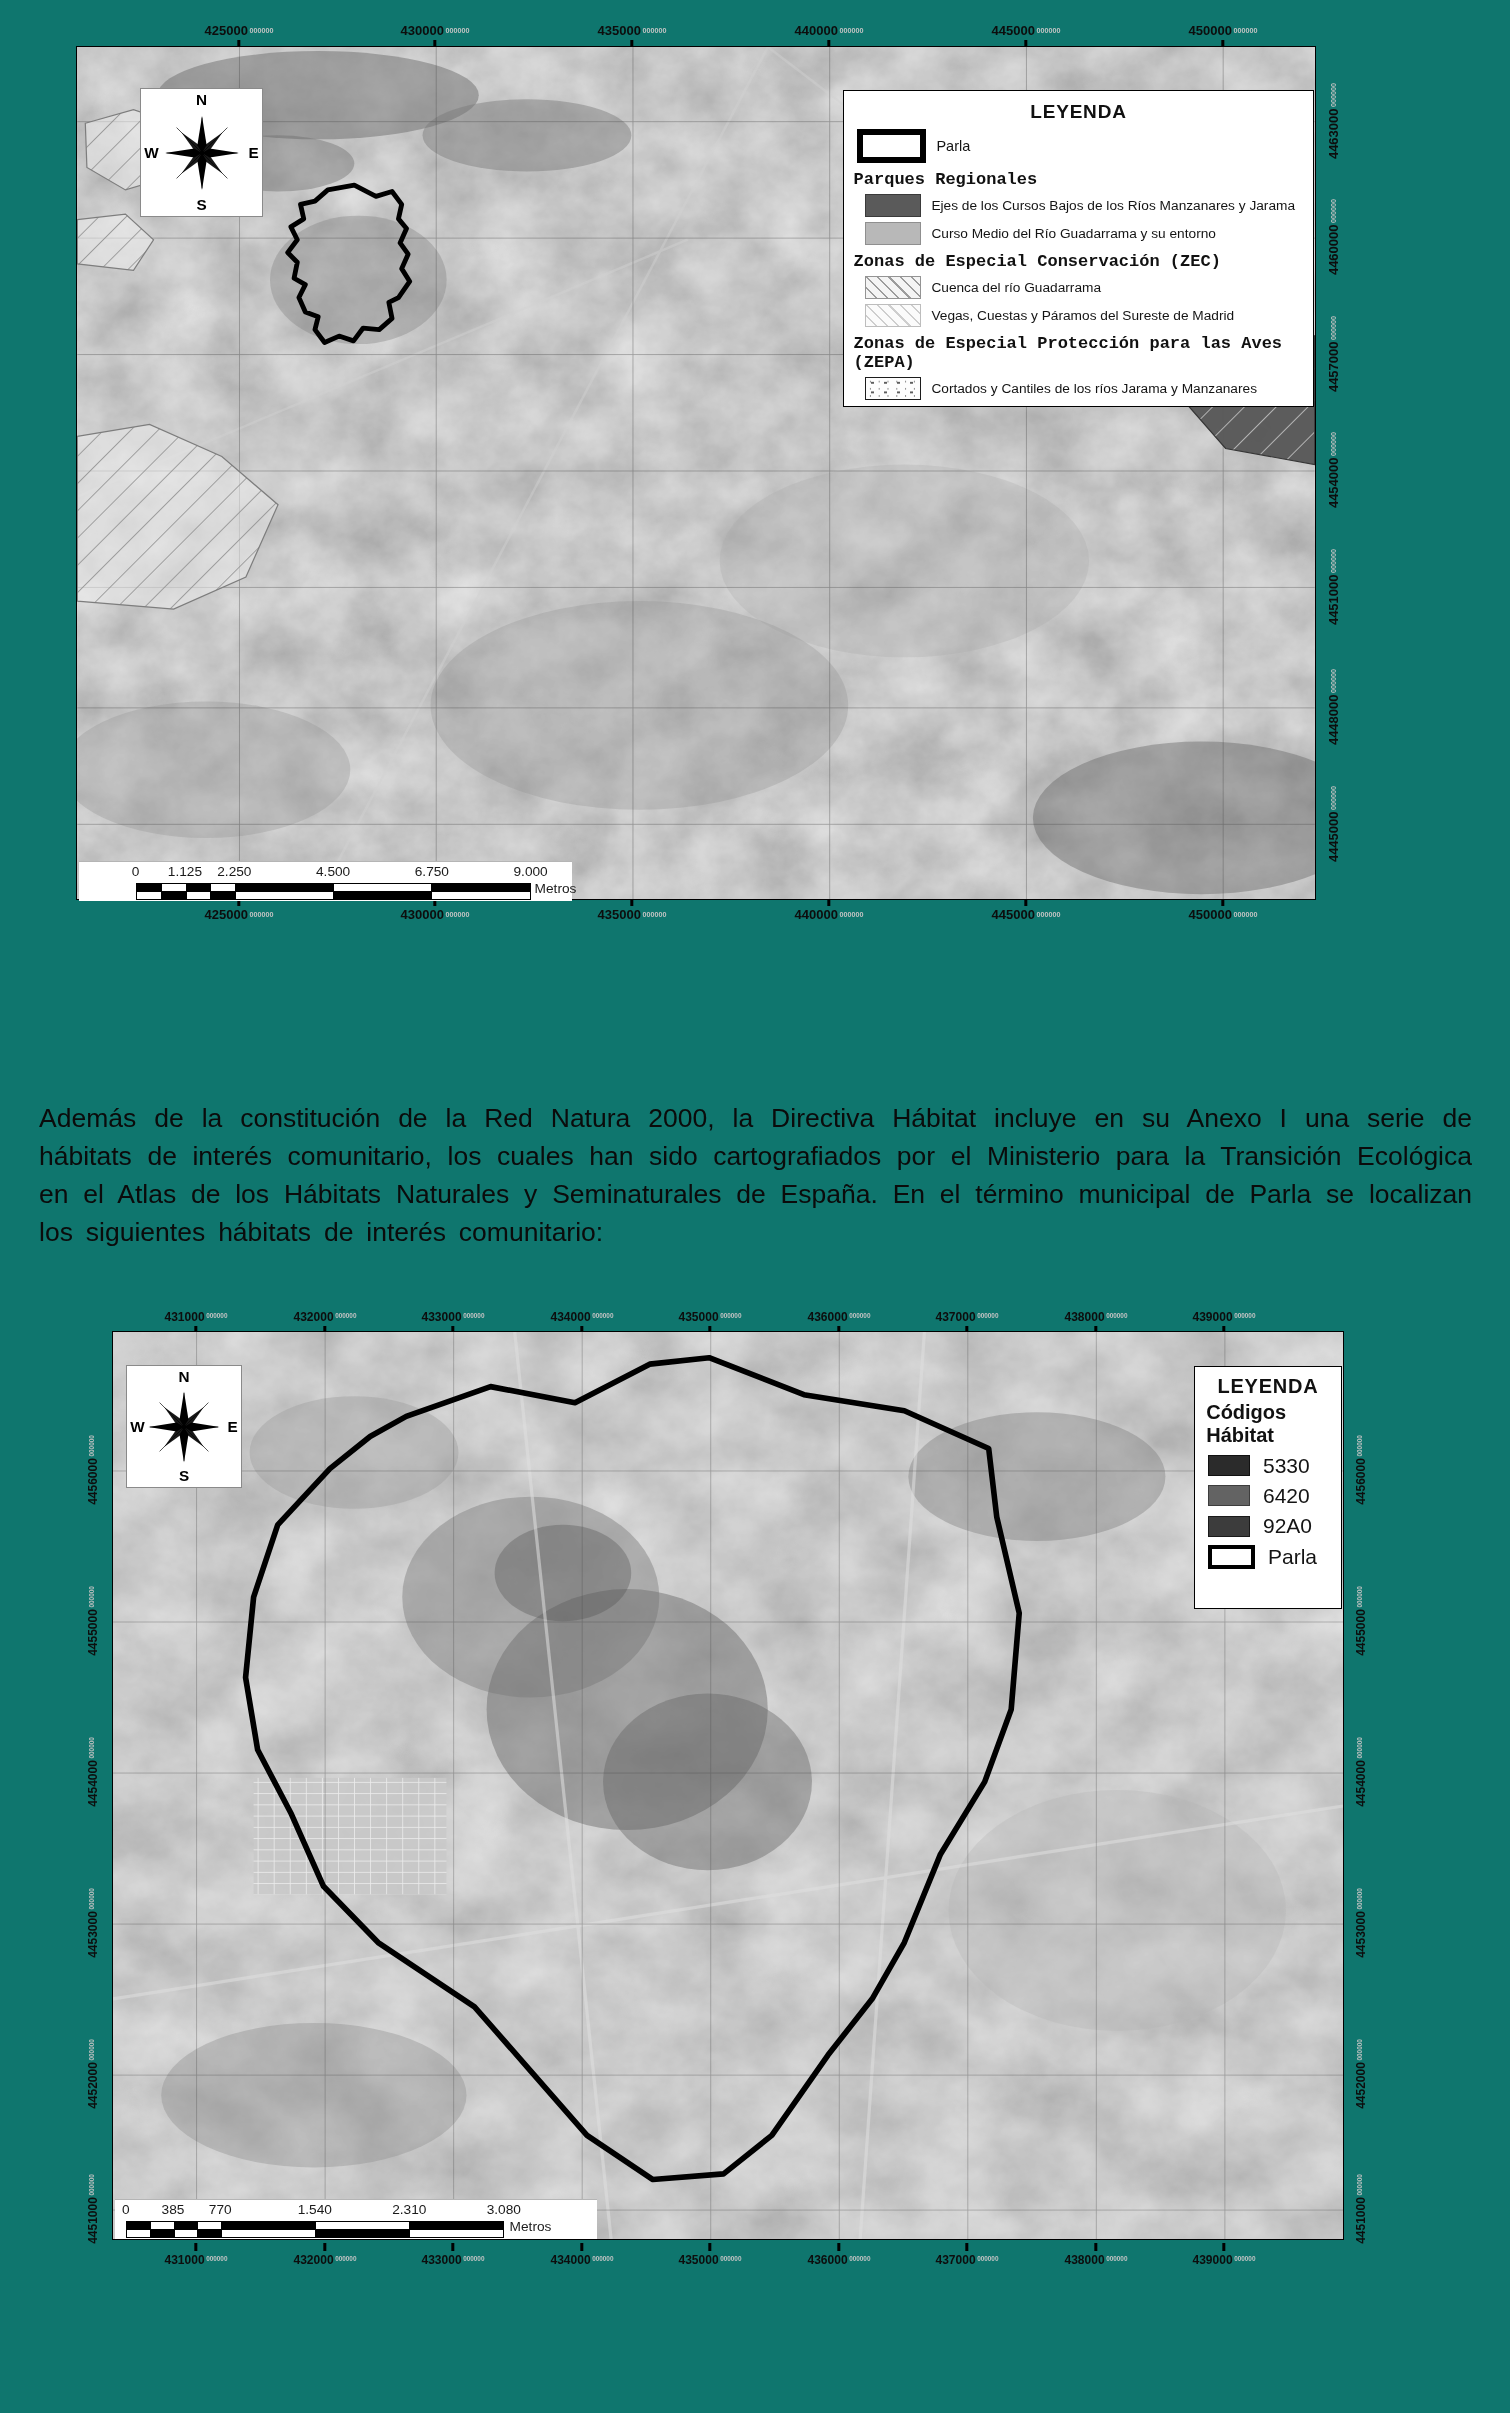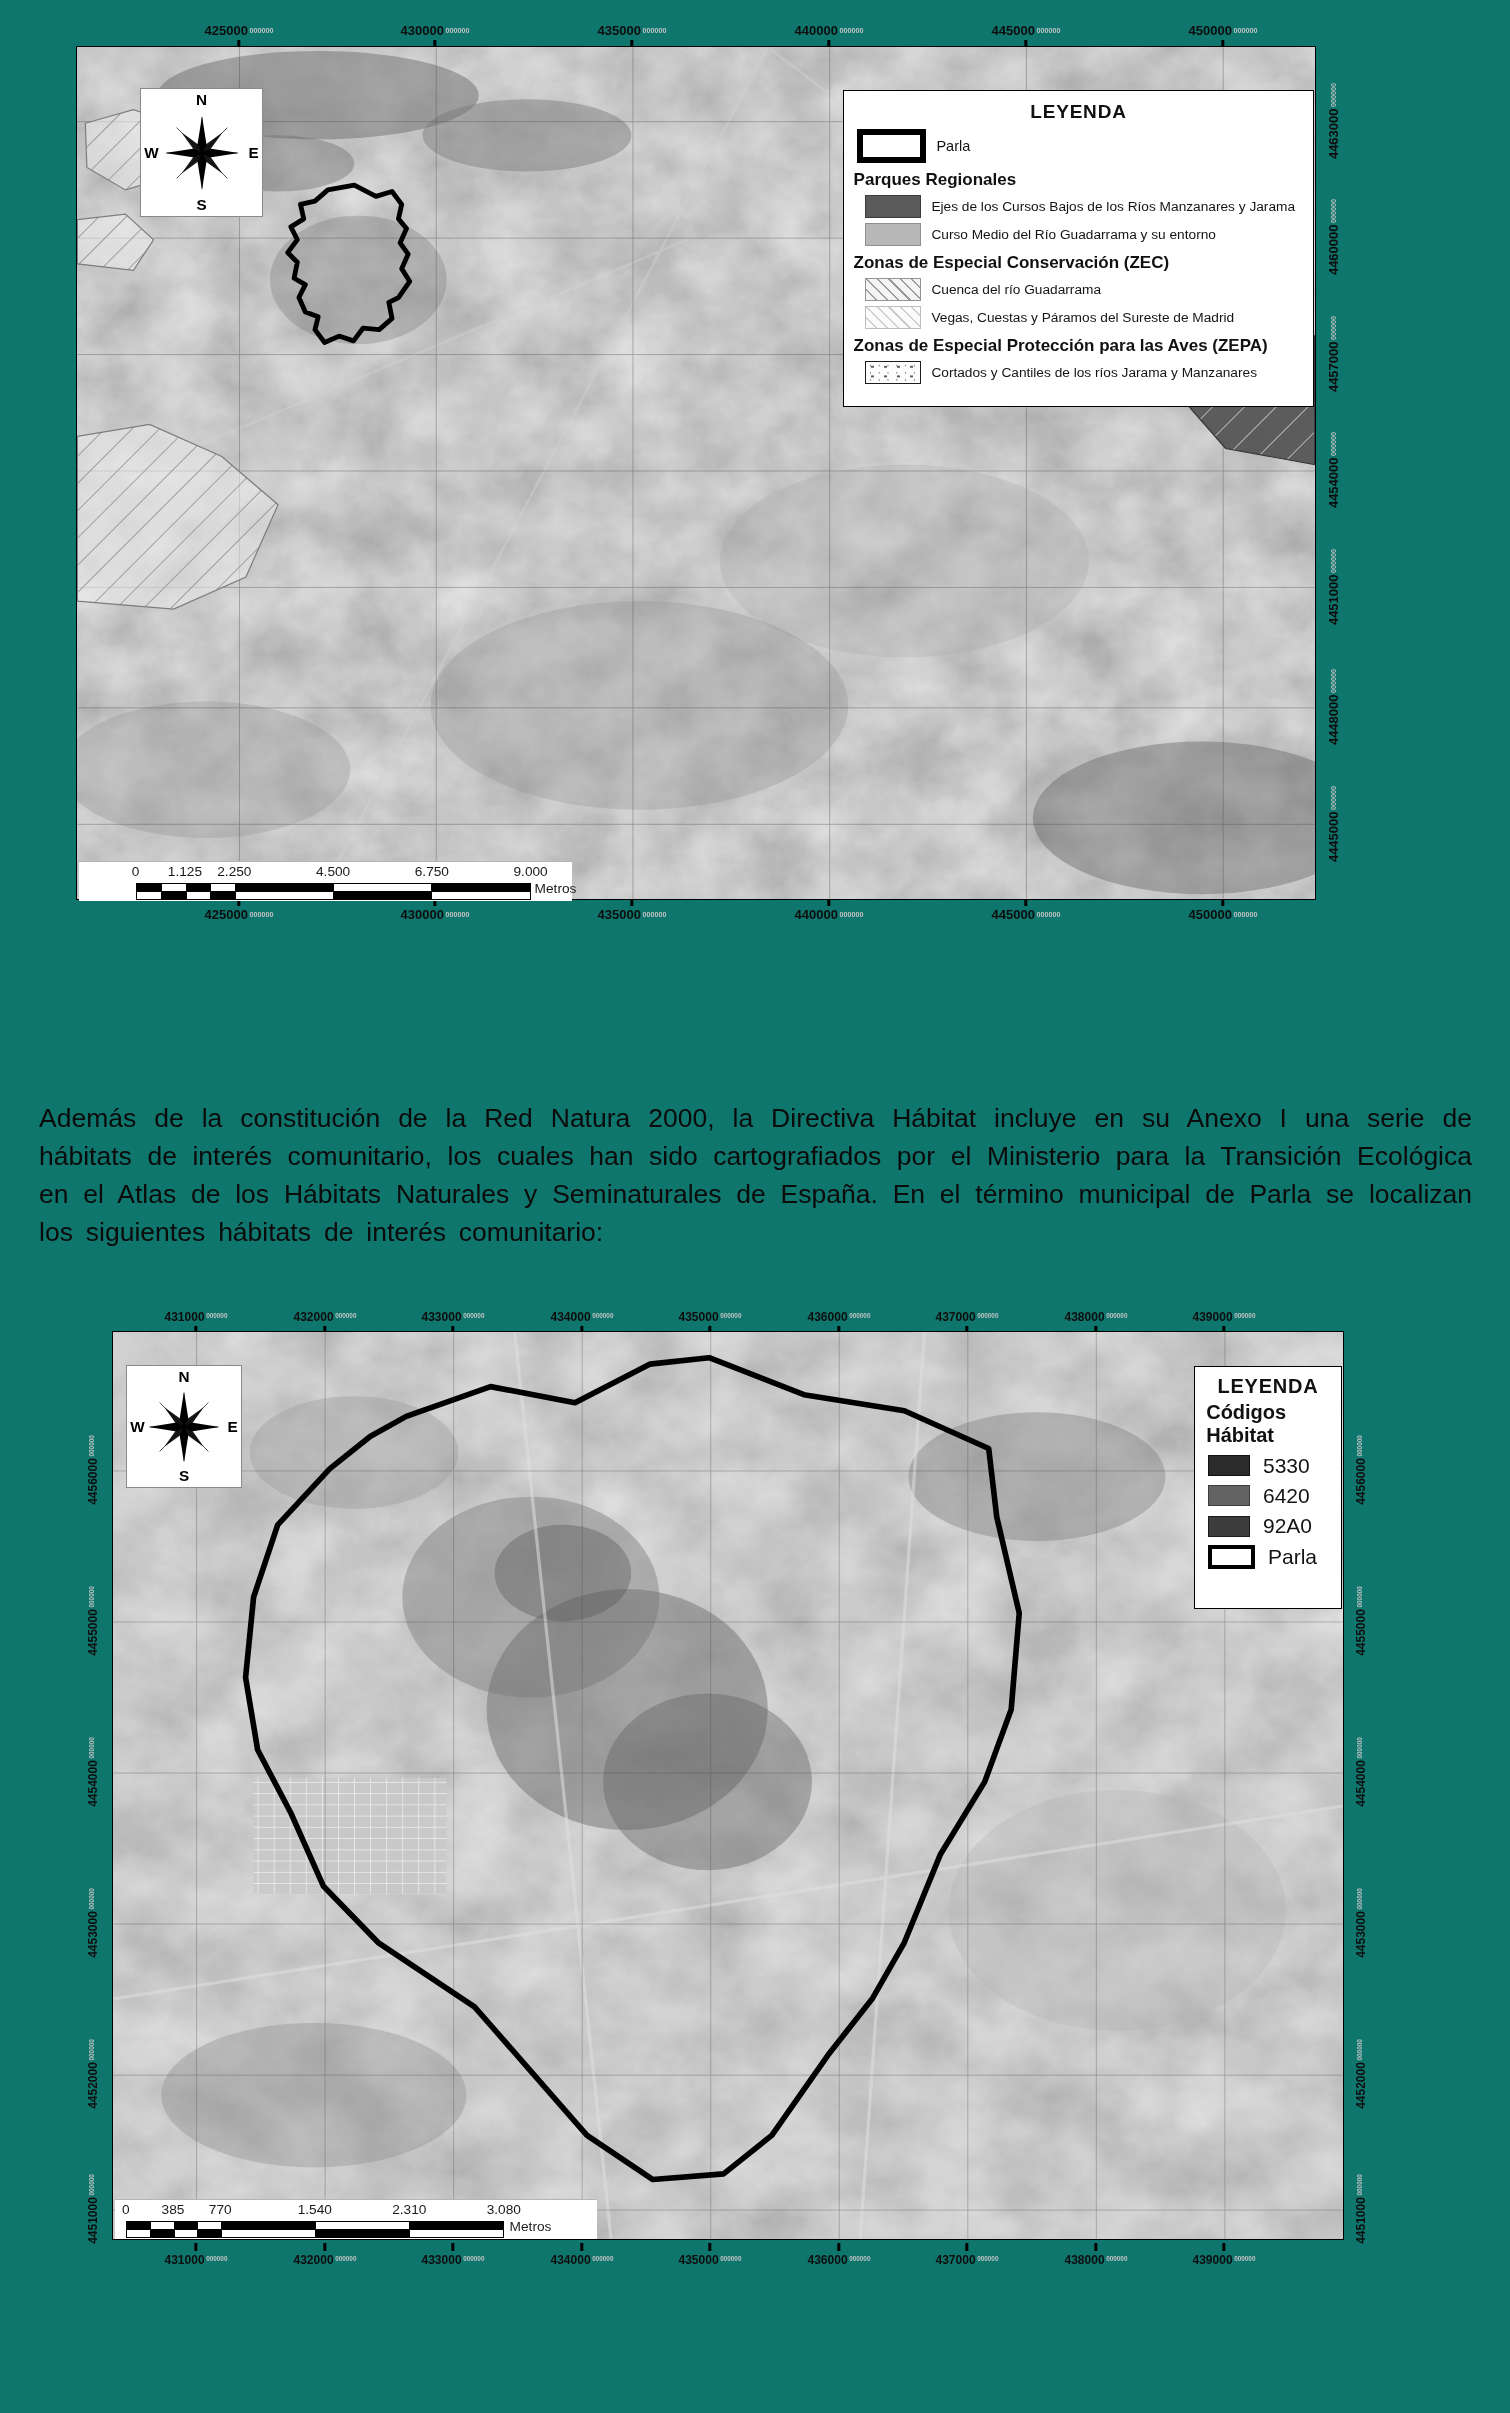--- a/index.html
+++ b/index.html
@@ -26,21 +26,21 @@
   .compass .cl{position:absolute;font-weight:bold;font-size:15.3px;color:#000;}
   .cl.n{top:1.6px;left:50%;transform:translateX(-50%);}
   .cl.s{bottom:1.6px;left:50%;transform:translateX(-50%);}
   .cl.w{left:3.2px;top:50%;transform:translateY(-50%);}
   .cl.e{right:3.2px;top:50%;transform:translateY(-50%);}
   .compass svg{position:absolute;left:50%;top:50%;transform:translate(-50%,-50%);}
 
   
   .legend{position:absolute;background:#fff;border:1.6px solid #000;box-sizing:border-box;}
   .lg-title{font-weight:bold;font-size:19px;text-align:center;margin:9.6px 0 6.4px 0;letter-spacing:0.8px;}
-  .lg-header{font-weight:bold;font-size:17px;margin:7.2px 0 2.4px 9.6px;}
+  .lg-header{font-weight:bold;font-size:17px;margin:7.2px 0 2.4px 9.6px;font-family:Liberation Mono, monospace;}
   .lg-row{display:flex;align-items:center;gap:10.4px;margin:4.8px 0 4.8px 21px;text-align:center;}
   .lg-row .lbl{font-size:13.7px;color:#141414;}
   .lg-swatch{width:56px;height:23px;border:0.8px solid #777;flex:none;box-sizing:border-box;}
   .sw-parla{width:69px;height:34px;border:6.4px solid #000;background:#fff;box-sizing:border-box;}
   .sw-dark{background:#5a5a5a;border-color:#3a3a3a;}
   .sw-light{background:#b8b8b8;border-color:#8f8f8f;}
   .sw-hatch-m{background:repeating-linear-gradient(45deg,#f4f4f4 0 6.4px,#9c9c9c 6.4px 8px);border-color:#949494;}
   .sw-hatch-l{background:repeating-linear-gradient(45deg,#fbfbfb 0 6.4px,#cecece 6.4px 8px);border-color:#bdbdbd;}
   .sw-speckle{background-color:#fdfdfd;border:0.8px solid #1c1c1c;
     background-image:radial-gradient(#5d5d5d 1.2px,transparent 1.4px),radial-gradient(#8a8a8a 1px,transparent 1.1px);

